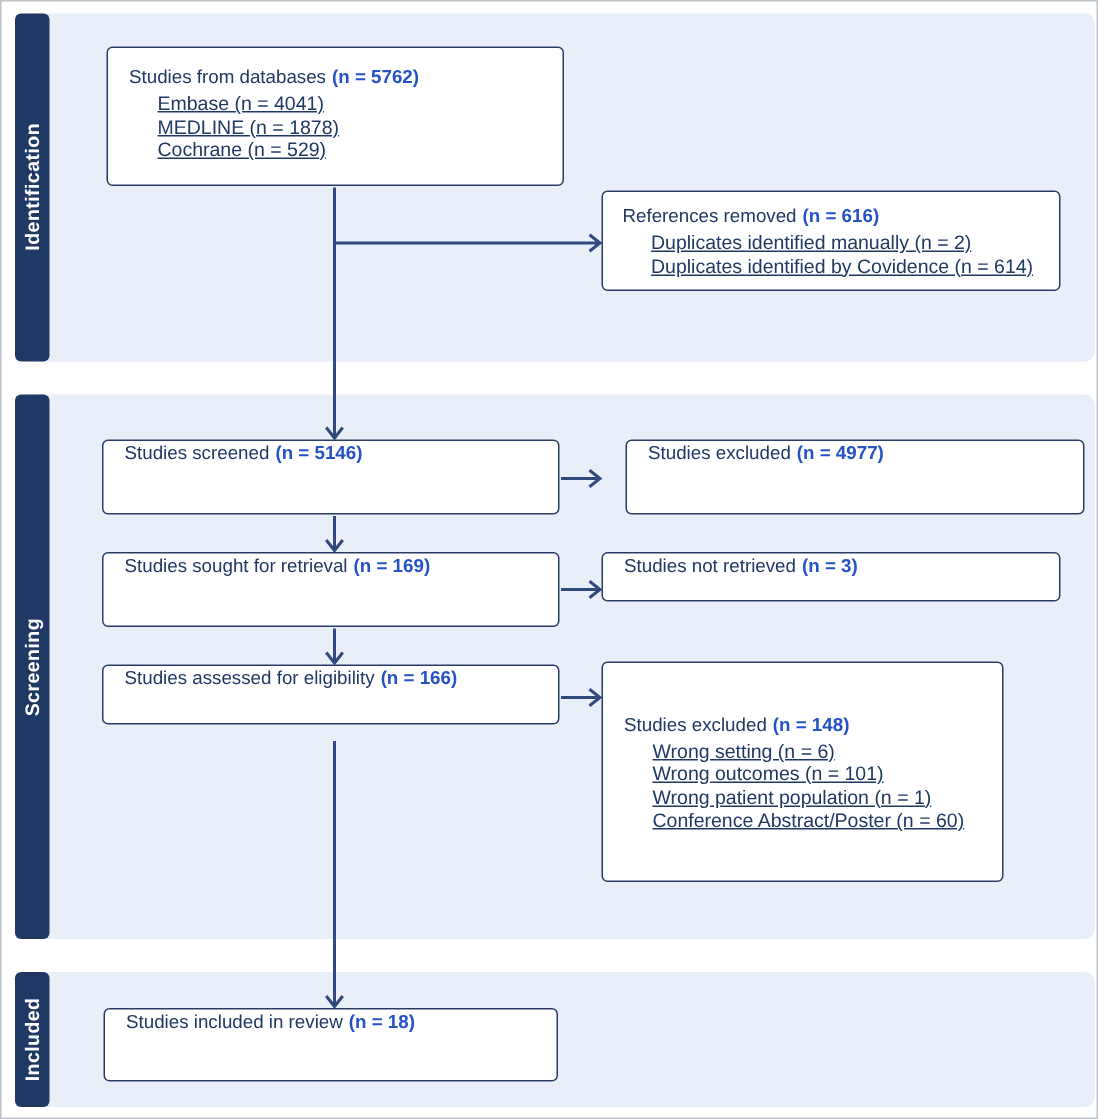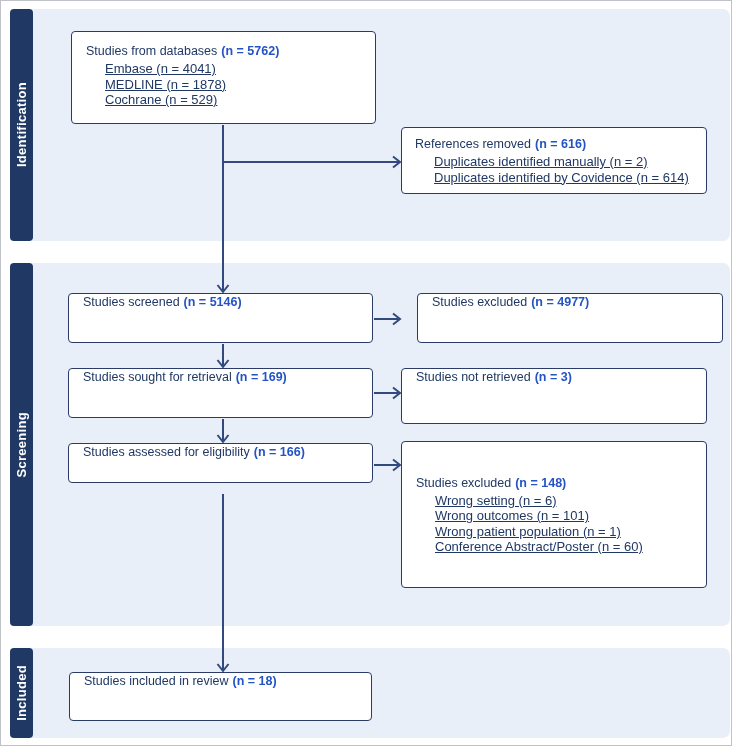--- a/index.html
+++ b/index.html
@@ -99,23 +99,23 @@
     justify-content: center;
     padding-left: 14px;
   }
   .top-aligned { padding-top: 11px; padding-left: 14px; }
   
   .box-databases            { left: 70px;  top: 30px;  width: 305px; height: 93px;  }
   .box-references-removed   { left: 400px; top: 126px; width: 306px; height: 67px;  padding-top: 8px; padding-left: 13px; }
   .box-screened             { left: 67px;  top: 292px; width: 305px; height: 50px;  }
   .box-excluded-screen      { left: 400px; top: 292px; width: 306px; height: 50px; margin-left: 16px;  }
   .box-sought               { left: 67px;  top: 367px; width: 305px; height: 50px;  }
-  .box-not-retrieved        { left: 400px; top: 367px; width: 306px; height: 56px;  }
+  .box-not-retrieved        { left: 400px; top: 367px; width: 306px; height: 33px;  }
   .box-assessed             { left: 67px;  top: 442px; width: 305px; height: 40px;  }
-  .box-excluded-eligibility { left: 400px; top: 440px; width: 306px; height: 147px; }
+  .box-excluded-eligibility { left: 400px; top: 440px; width: 268px; height: 147px; }
   .box-included-review      { left: 68px;  top: 671px; width: 303px; height: 49px;  }
 </style>
 </head>
 <body>
 
 <div class="canvas">
 
   <div class="band band-identification"></div>
   <div class="band band-screening"></div>
   <div class="band band-included"></div>

